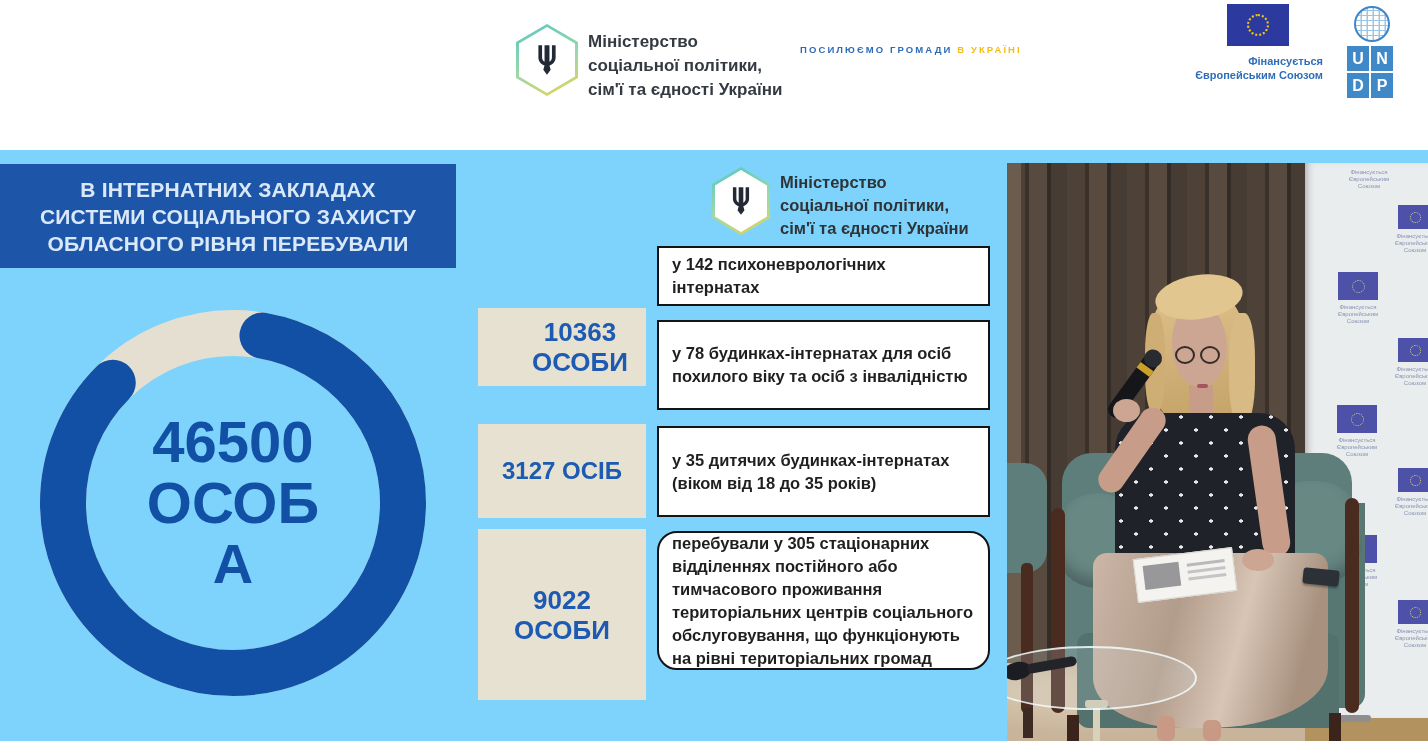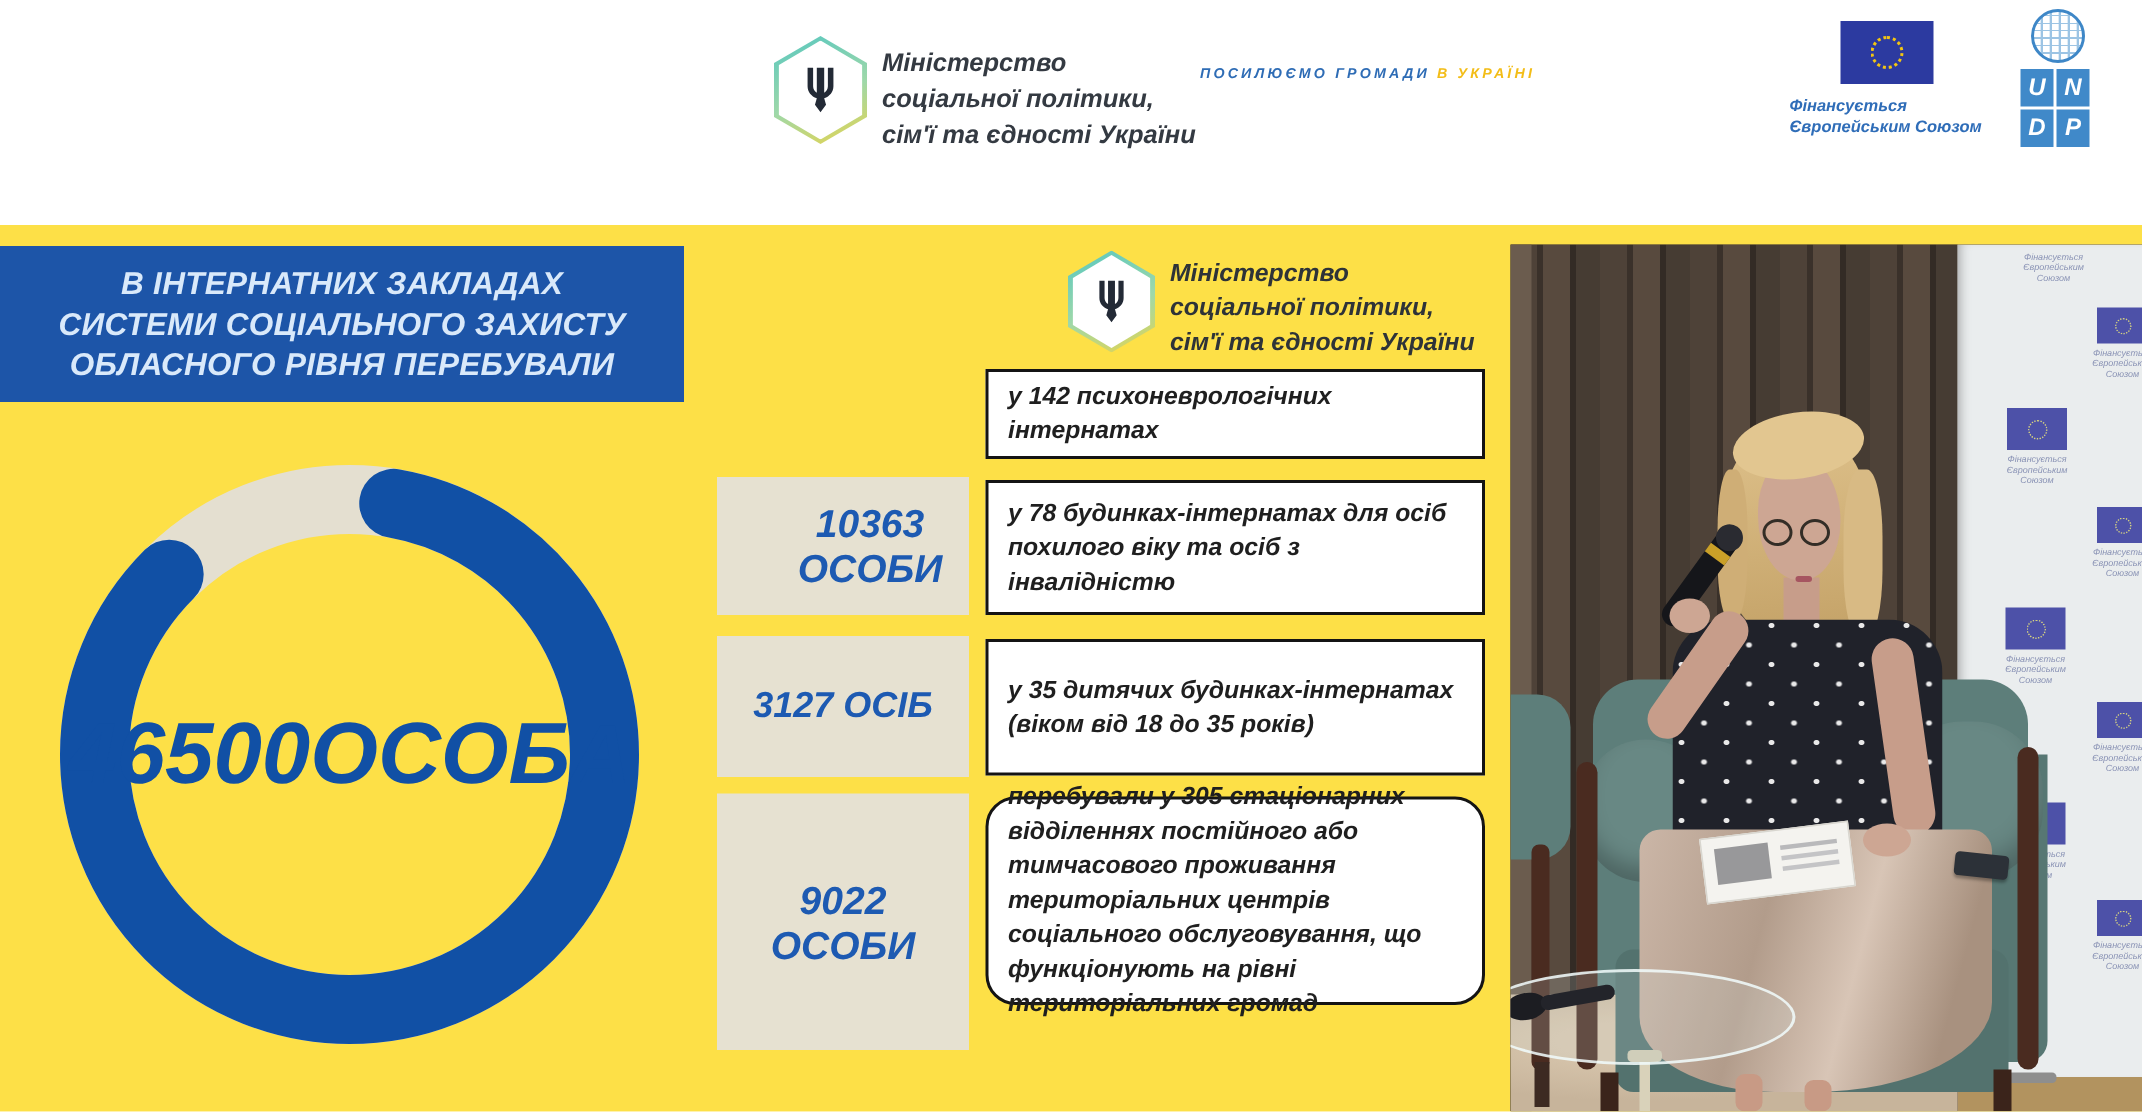--- a/index.html
+++ b/index.html
@@ -1,18 +1,18 @@
 <!DOCTYPE html>
 <html><head>
 <meta charset="utf-8">
 <style>
   * { margin:0; padding:0; box-sizing:border-box; }
   html,body { background:#fff; }
   body { font-family:"Liberation Sans", sans-serif; }
-  .stage { position:relative; width:1428px; height:741px; background:#fde047; overflow:hidden;font-style:italic; }
+  .stage { position:relative; width:1428px; height:741px; background:#7dd3fc; overflow:hidden; }
 
   
   .hdr { position:absolute; left:0; top:0; width:1428px; height:150px; background:#fff; }
 
   .hexwrap { position:absolute; }
   .hex-outer { width:100%; height:100%;
     background:linear-gradient(160deg,#57c7c0 0%,#9ed8a9 55%,#e6d44e 100%);
     clip-path:polygon(50% 0,100% 25%,100% 75%,50% 100%,0 75%,0 25%); position:relative; }
   .hex-inner { position:absolute; left:3px; top:3px; right:3px; bottom:3px; background:#fff;
     clip-path:polygon(50% 0,100% 25%,100% 75%,50% 100%,0 75%,0 25%);
@@ -26,21 +26,21 @@
   .eu4r-tag { margin-top:2px; font-size:9.5px; font-weight:700; letter-spacing:2.1px; }
   .eu4r-tag .t1 { color:#2e6cb5; } .eu4r-tag .t2 { color:#f3bd17; }
 
   .ss { position:absolute; left:1032px; top:6px; width:140px; }
   .ss-dots { position:relative; height:50px; }
   .dot { position:absolute; border-radius:50%; }
   .ss-text { font-size:23px; color:#5e7070; line-height:26px; margin-top:3px; }
 
   .euflag { background:#2c3aa0; display:flex; align-items:center; justify-content:center; }
   .euflag .stars { border:2px dotted #f3c512; border-radius:50%; }
-  .eu-fund-top { position:absolute; left:1193px; top:14px; width:130px; text-align:left; }
+  .eu-fund-top { position:absolute; left:1193px; top:4px; width:130px; text-align:right; }
   .eu-fund-top .euflag { width:62px; height:42px; margin:0 auto; }
   .eu-fund-top .stars { width:22px; height:22px; }
   .eu-fund-cap { margin-top:8px; font-size:11px; font-weight:700; color:#2f6db8; line-height:14px; white-space:pre-line; }
 
   .undp { position:absolute; left:1347px; top:6px; width:50px; }
   .un-emblem { width:36px; height:36px; margin:0 auto 4px; border:2px solid #3e87c7; border-radius:50%;
     background:
       repeating-linear-gradient(0deg, transparent 0 4px, #9cc4e4 4px 5px),
       repeating-linear-gradient(90deg, transparent 0 4px, #9cc4e4 5px 6px);
   }
@@ -48,21 +48,21 @@
   .undp-grid span { background:#4089c9; color:#fff; font-weight:700; font-size:16px;
     display:flex; align-items:center; justify-content:center; }
 
   
   .title-box { position:absolute; left:0; top:164px; width:456px; height:104px; background:#1d55a8;
     display:flex; flex-direction:column; align-items:center; justify-content:center; }
   .title-box div { color:#d9e9fa; font-size:21px; font-weight:700; line-height:27px; letter-spacing:.2px; white-space:nowrap; }
 
   .donut { position:absolute; left:38px; top:308px; width:390px; height:390px; }
   .donut svg { position:absolute; left:0; top:0; }
-  .donut-text { position:absolute; inset:0; display:flex; flex-direction:row; align-items:center; justify-content:center;
+  .donut-text { position:absolute; inset:0; display:flex; flex-direction:column; align-items:center; justify-content:center;
     color:#1150a5; font-weight:700; }
   .donut-text .v { font-size:58px; line-height:60px; }
   .donut-text .u1 { font-size:58px; line-height:62px; }
   .donut-text .u2 { font-size:56px; line-height:60px; }
 
   
   .stat-label { position:absolute; left:478px; width:168px; background:#e6e1d1;
     display:flex; align-items:center; justify-content:center; text-align:center;
     color:#1d5ab2; font-weight:700; font-size:26px; line-height:30px; white-space:pre-line; }
   .stat-desc { position:absolute; left:657px; width:333px; background:#fff; border:2.5px solid #141414;
@@ -201,21 +201,21 @@
     </svg>
     <div class="donut-text">
       <div class="v">46500</div>
       <div class="u1">ОСОБ</div>
       <div class="u2">А</div>
     </div>
   </div>
 
   <div class="stat-desc" style="top:246px; height:60px;">у 142 психоневрологічних інтернатах</div>
 
-  <div class="stat-label" style="top:318px; height:92px;padding-left:36px;">10363
+  <div class="stat-label" style="top:308px; height:78px;padding-left:36px;">10363
 ОСОБИ</div>
   <div class="stat-desc" style="top:320px; height:90px;">у 78 будинках-інтернатах для осіб похилого віку та осіб з інвалідністю</div>
 
   <div class="stat-label" style="top:424px; height:94px; font-size:24px;">3127 ОСІБ</div>
   <div class="stat-desc" style="top:426px; height:91px;">у 35 дитячих будинках-інтернатах (віком від 18 до 35 років)</div>
 
   <div class="stat-label" style="top:529px; height:171px;">9022
 ОСОБИ</div>
   <div class="stat-desc" style="top:531px; height:139px;border-radius:20px;">перебували у 305 стаціонарних відділеннях постійного або тимчасового проживання територіальних центрів соціального обслуговування, що функціонують на рівні територіальних громад</div>
 

